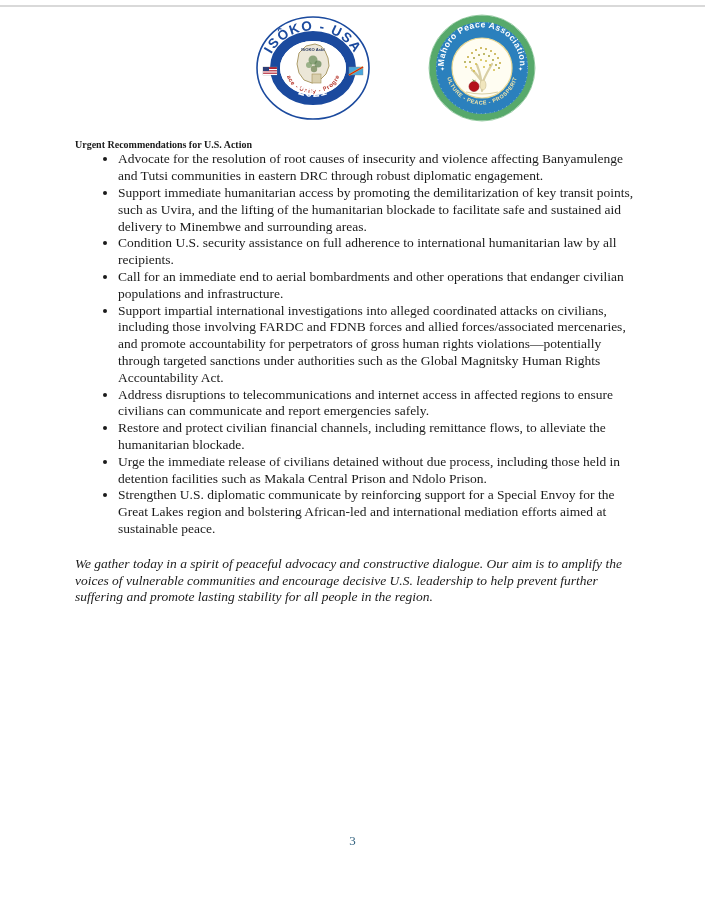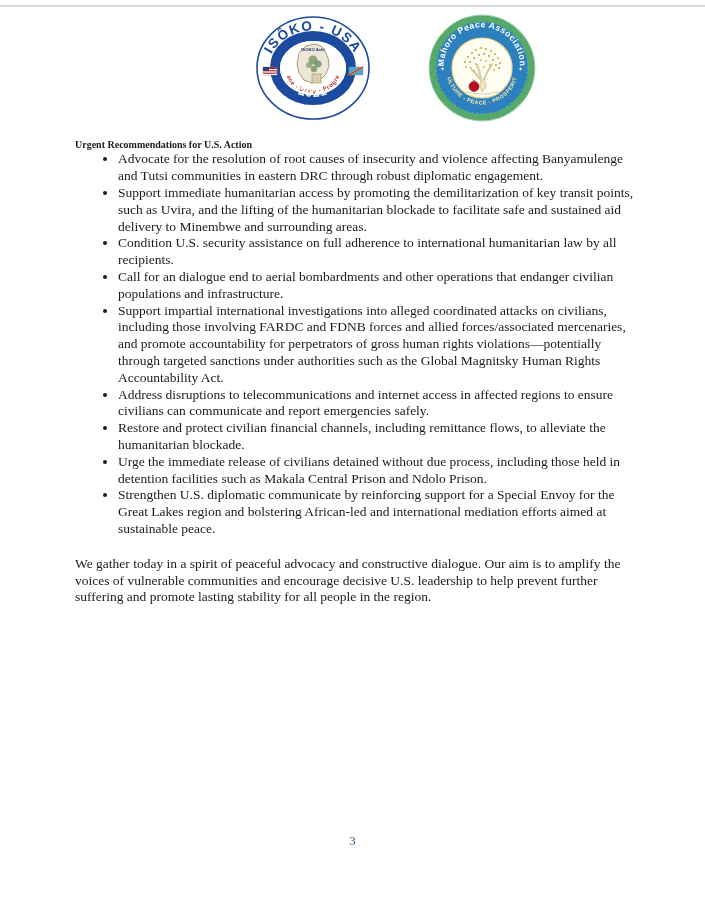--- a/index.html
+++ b/index.html
@@ -33,21 +33,21 @@
     font-weight: bold;
     margin: 16px 68px 0 75px;
   }
   p.doc-par { margin: 14px 68px 0 75px; }
   ul.doc-bullets {
     margin: 0 68px 0 75px;
     padding-left: 43px;
     font-family: Liberation Serif, serif;
   }
   ul.doc-bullets li { list-style-type: disc; }
-  p.doc-closing { margin: 18px 68px 4px 75px; }
+  p.doc-closing { margin: 18px 68px 4px 75px; font-style: italic; }
   .page-footer {
     position: absolute;
     top: 833px; left: 0;
     width: 100%;
     text-align: center;
     font-size: 13px;
     color: #2e5f7d;
   }
   .logo-sans { font-family: "Liberation Sans", sans-serif; }
 </style>
@@ -166,21 +166,21 @@
     </svg>
   </div>
 
   <h1 class="doc-heading">Urgent Recommendations for U.S. Action</h1>
 
 
   <ul class="doc-bullets">
     <li>Advocate for the resolution of root causes of insecurity and violence affecting Banyamulenge and Tutsi communities in eastern DRC through robust diplomatic engagement.</li>
     <li>Support immediate humanitarian access by promoting the demilitarization of key transit points, such as Uvira, and the lifting of the humanitarian blockade to facilitate safe and sustained aid delivery to Minembwe and surrounding areas.</li>
     <li>Condition U.S. security assistance on full adherence to international humanitarian law by all recipients.</li>
-    <li>Call for an dialogue end to aerial bombardments and other operations that endanger civilian populations and infrastructure.</li>
+    <li>Call for an immediate end to aerial bombardments and other operations that endanger civilian populations and infrastructure.</li>
     <li>Support impartial international investigations into alleged coordinated attacks on civilians, including those involving FARDC and FDNB forces and allied forces/associated mercenaries, and promote accountability for perpetrators of gross human rights violations—potentially through targeted sanctions under authorities such as the Global Magnitsky Human Rights Accountability Act.</li>
     <li>Address disruptions to telecommunications and internet access in affected regions to ensure civilians can communicate and report emergencies safely.</li>
     <li>Restore and protect civilian financial channels, including remittance flows, to alleviate the humanitarian blockade.</li>
     <li>Urge the immediate release of civilians detained without due process, including those held in detention facilities such as Makala Central Prison and Ndolo Prison.</li>
     <li>Strengthen U.S. diplomatic communicate by reinforcing support for a Special Envoy for the Great Lakes region and bolstering African-led and international mediation efforts aimed at sustainable peace.</li>
   </ul>
 
   <p class="doc-closing">We gather today in a spirit of peaceful advocacy and constructive dialogue. Our aim is to amplify the voices of vulnerable communities and encourage decisive U.S. leadership to help prevent further suffering and promote lasting stability for all people in the region.</p>
 
   <div class="page-footer">3</div>

